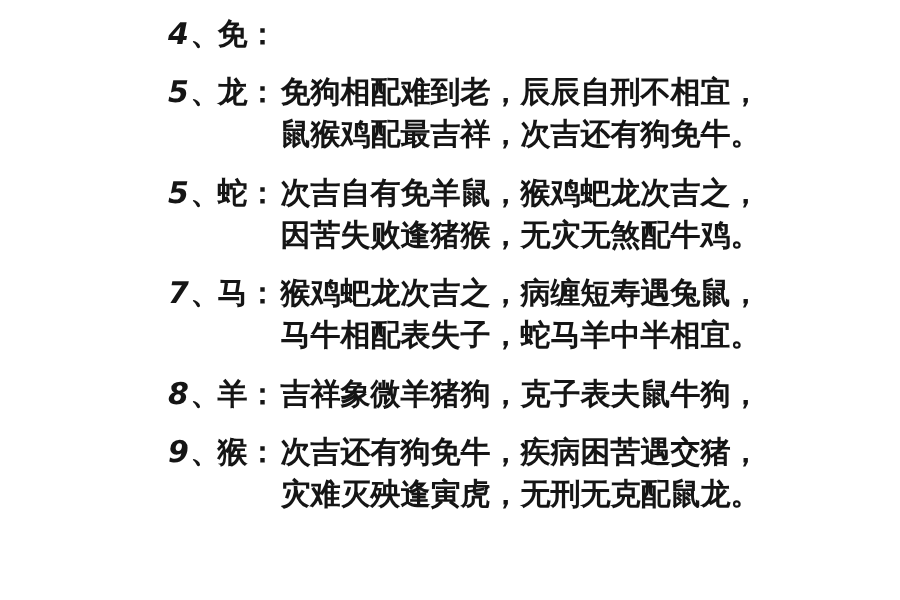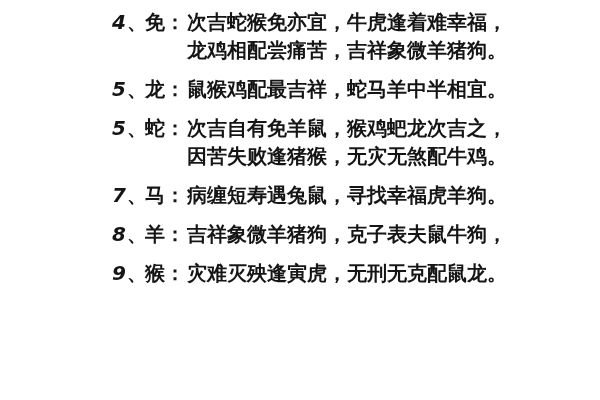--- a/index.html
+++ b/index.html
@@ -56,35 +56,32 @@
 
 <div class="page">
 
   <div class="entry">
     <div class="prefix">
       <span class="num">4</span>
       <span class="enum-mark">、</span>
       <span class="animal">免</span>
       <span class="colon">：</span>
     </div>
-    <div class="lines">
-      <div class="line">次吉蛇猴免亦宜，牛虎逢着难幸福，</div>
-      <div class="line">龙鸡相配尝痛苦，吉祥象微羊猪狗。</div>
-    </div>
   </div>
 
   <div class="entry">
     <div class="prefix">
       <span class="num">5</span>
       <span class="enum-mark">、</span>
       <span class="animal">龙</span>
       <span class="colon">：</span>
     </div>
     <div class="lines">
-      <div class="line">鼠猴鸡配最吉祥，蛇马羊中半相宜。</div>
+      <div class="line">免狗相配难到老，辰辰自刑不相宜，</div>
+      <div class="line">鼠猴鸡配最吉祥，次吉还有狗免牛。</div>
     </div>
   </div>
 
   <div class="entry">
     <div class="prefix">
       <span class="num">5</span>
       <span class="enum-mark">、</span>
       <span class="animal">蛇</span>
       <span class="colon">：</span>
     </div>
@@ -95,21 +92,22 @@
   </div>
 
   <div class="entry">
     <div class="prefix">
       <span class="num">7</span>
       <span class="enum-mark">、</span>
       <span class="animal">马</span>
       <span class="colon">：</span>
     </div>
     <div class="lines">
-      <div class="line">病缠短寿遇兔鼠，寻找幸福虎羊狗。</div>
+      <div class="line">猴鸡蚆龙次吉之，病缠短寿遇兔鼠，</div>
+      <div class="line">马牛相配表失子，蛇马羊中半相宜。</div>
     </div>
   </div>
 
   <div class="entry">
     <div class="prefix">
       <span class="num">8</span>
       <span class="enum-mark">、</span>
       <span class="animal">羊</span>
       <span class="colon">：</span>
     </div>
@@ -119,17 +117,18 @@
   </div>
 
   <div class="entry">
     <div class="prefix">
       <span class="num">9</span>
       <span class="enum-mark">、</span>
       <span class="animal">猴</span>
       <span class="colon">：</span>
     </div>
     <div class="lines">
+      <div class="line">次吉还有狗免牛，疾病困苦遇交猪，</div>
       <div class="line">灾难灭殃逢寅虎，无刑无克配鼠龙。</div>
     </div>
   </div>
 
 </div>
 
 </body></html>

